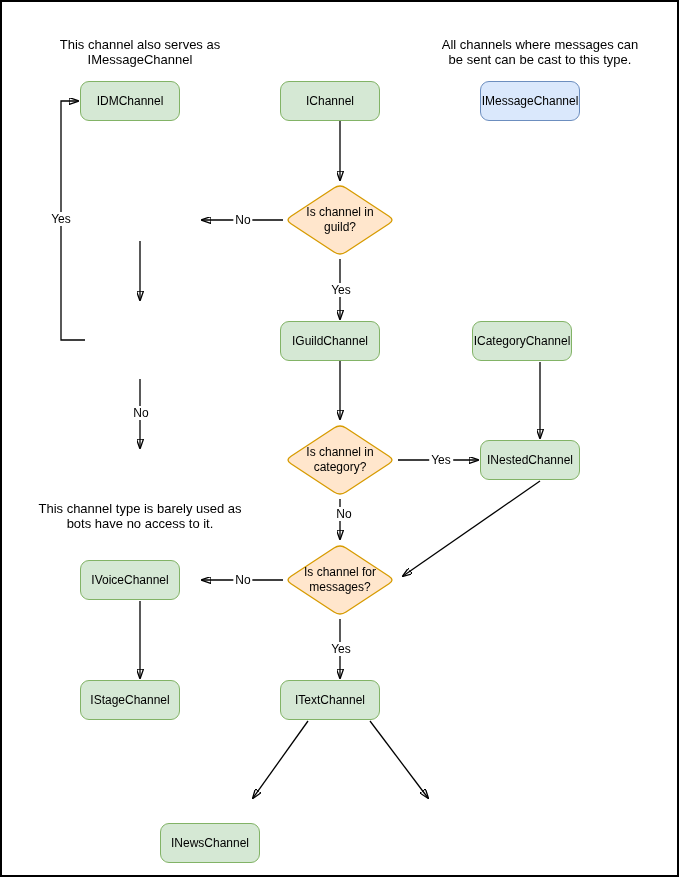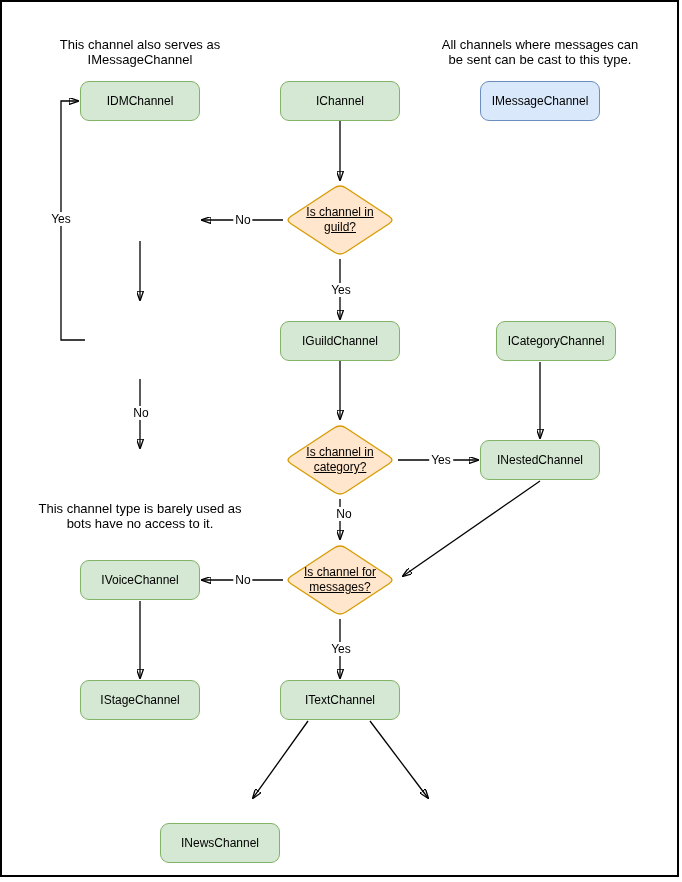--- a/index.html
+++ b/index.html
@@ -12,42 +12,42 @@
   }
   .frame {
     position:absolute; left:0; top:0; width:679px; height:877px;
     border:2px solid #000; box-sizing:border-box; pointer-events:none;
   }
   .edges { position:absolute; left:0; top:0; }
   .edges path, .edges polyline {
     stroke: var(--edge-color, #000); stroke-width:1.3; fill:none;
   }
   .node {
-    position:absolute; width:120px; height:40px; box-sizing:border-box;
+    position:absolute; width:100px; height:40px; box-sizing:border-box;
     background: var(--channel-box-fill, #d5e8d4);
     border:1px solid var(--channel-box-stroke, #82b366);
     border-radius:9px;
     display:flex; align-items:center; justify-content:center;
     font-size:12px; text-align:center;
   }
   .node.blue {
     background: var(--message-box-fill, #dae8fc);
     border-color: var(--message-box-stroke, #6c8ebf);
   }
   .decision { position:absolute; width:114px; height:78px; }
   .decision svg { position:absolute; left:0; top:0; }
   .dshape path {
     fill: var(--decision-fill, #ffe6cc);
     stroke: var(--decision-stroke, #d79b00);
     stroke-width:1.3; stroke-linejoin:round;
   }
   .dlabel {
     position:absolute; left:50%; top:50%; transform:translate(-50%,-50%);
     font-size:12px; line-height:15px; text-align:center;
-    white-space:pre-line; width:max-content;text-decoration:underline;
+    white-space:pre-line; width:max-content;
   }
   .note {
     position:absolute; transform:translate(-50%,-50%);
     font-size:13px; line-height:15px; text-align:center;
     white-space:pre; width:max-content;
   }
   .elabel {
     position:absolute; transform:translate(-50%,-50%);
     font-size:12px; line-height:14px; background:var(--background,#fff);
     padding:0 2px; width:max-content;text-align:right;
@@ -86,21 +86,21 @@
 IMessageChannel</div>
   <div class="note" style="left:540px;top:52px">All channels where messages can
 be sent can be cast to this type.</div>
   <div class="note" style="left:140px;top:516px">This channel type is barely used as
 bots have no access to it.</div>
 
   <div class="node" style="left:80px;top:81px">IDMChannel</div>
   <div class="node" style="left:280px;top:81px">IChannel</div>
   <div class="node blue" style="left:480px;top:81px">IMessageChannel</div>
   <div class="node" style="left:280px;top:321px">IGuildChannel</div>
-  <div class="node" style="left:496px;top:321px">ICategoryChannel</div>
+  <div class="node" style="left:472px;top:321px">ICategoryChannel</div>
   <div class="node" style="left:480px;top:440px">INestedChannel</div>
   <div class="node" style="left:80px;top:560px">IVoiceChannel</div>
   <div class="node" style="left:80px;top:680px">IStageChannel</div>
   <div class="node" style="left:280px;top:680px">ITextChannel</div>
   <div class="node" style="left:160px;top:823px">INewsChannel</div>
 
   <div class="decision" style="left:283px;top:181px">
     <svg class="dshape" width="114" height="78">
       <path d="M 51,7 Q 57,3 63,7 L 106,35.2 Q 112,39 106,42.8 L 63,71 Q 57,75 51,71 L 8,42.8 Q 2,39 8,35.2 Z"></path>
     </svg>

